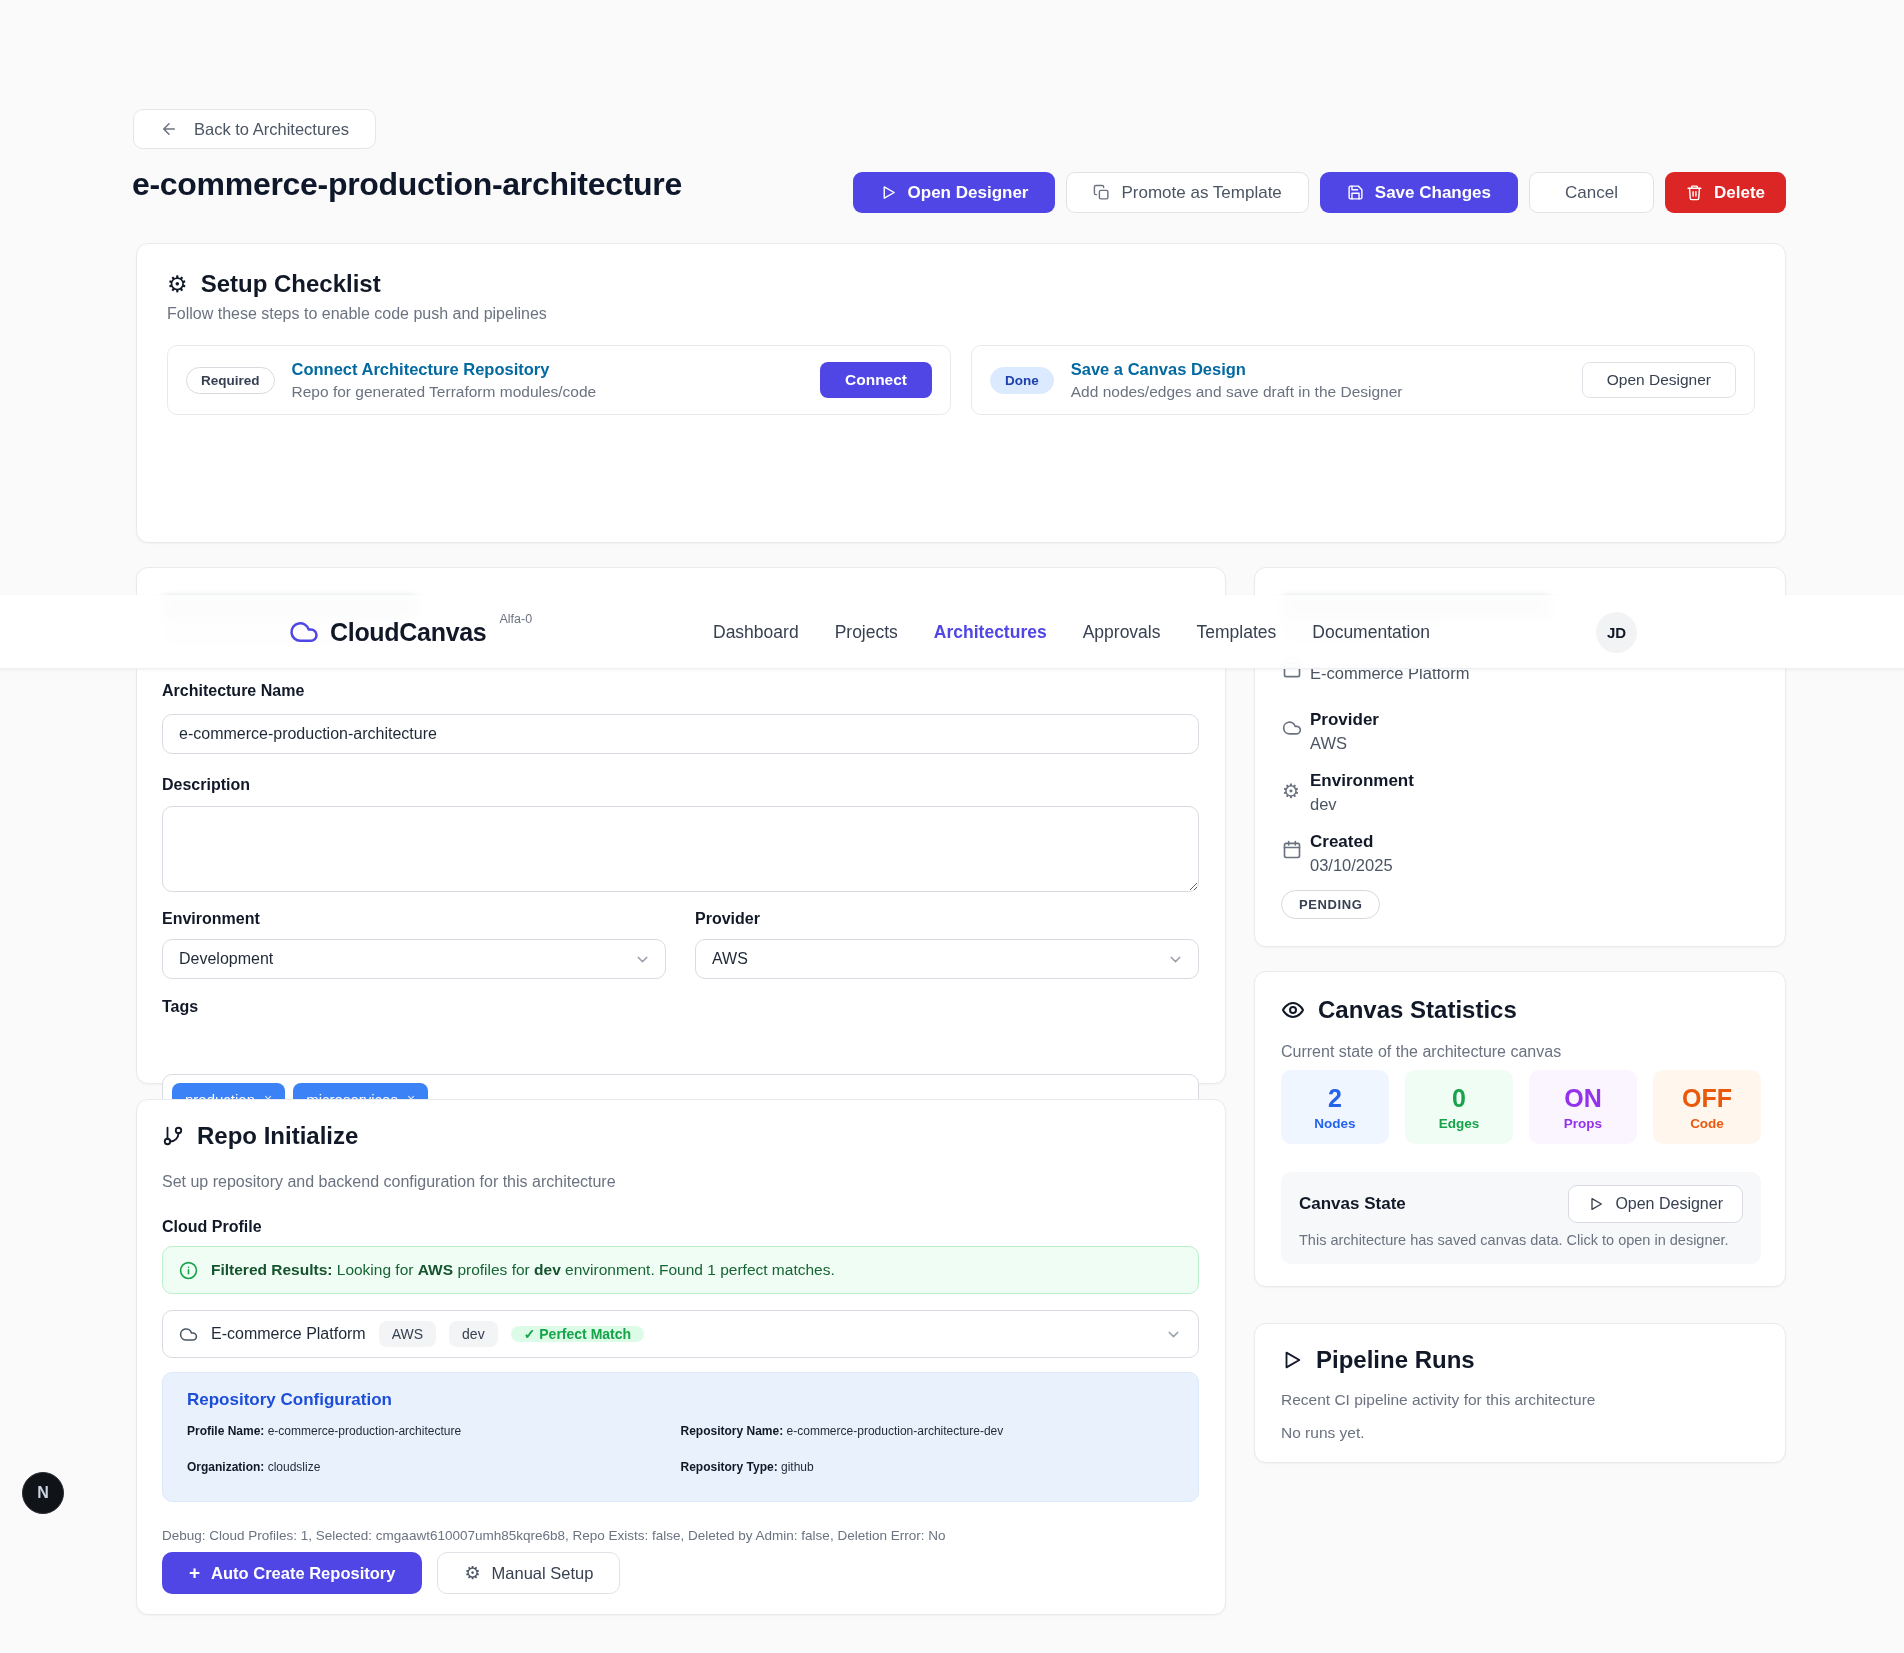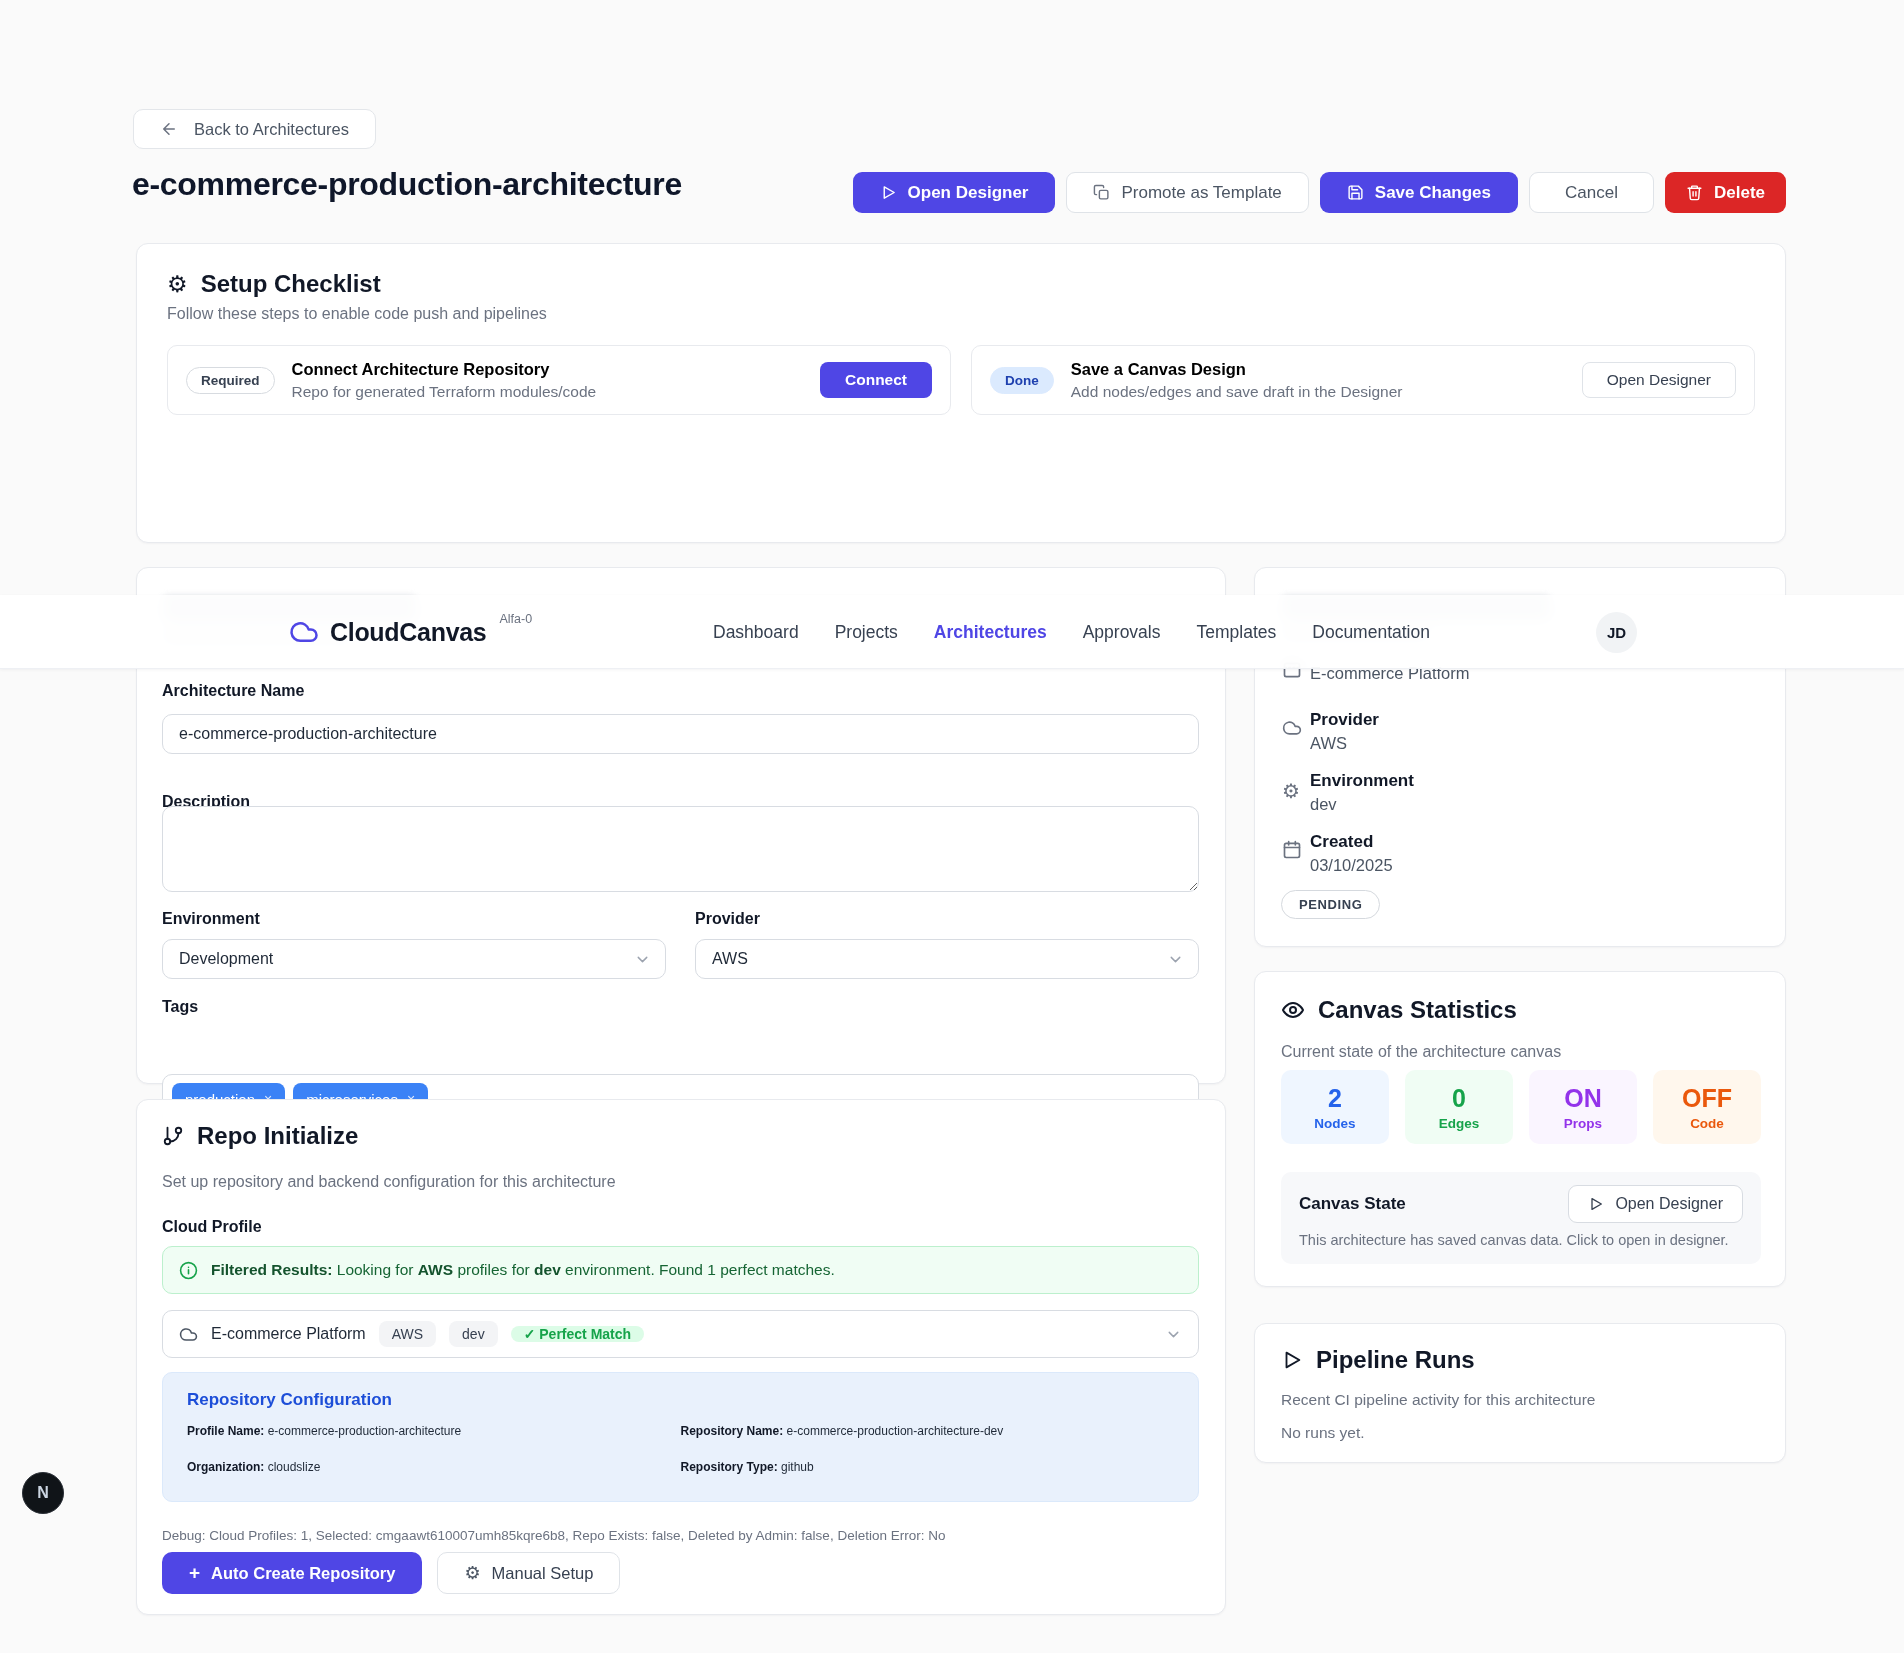--- a/index.html
+++ b/index.html
@@ -50,21 +50,21 @@
   .cl-grid { margin-top:22px; display:grid; grid-template-columns:1fr 1fr; gap:18px 20px; }
   .cl-item {
     border:1px solid #e8eaee; border-radius:10px; padding:12px 18px;
     min-height:70px; display:flex; align-items:center; gap:17px; background:#fff;
   }
   .pill {
     font-size:13.5px; font-weight:600; padding:5px 14px; border-radius:999px;
     border:1px solid #d7dbe0; color:#374151; background:#fff; white-space:nowrap;
   }
   .pill.done { background:#dbeafe; border-color:#dbeafe; color:#1e40af; }
-  .cl-title { font-size:16.5px; font-weight:700; color:#000000; }
+  .cl-title { font-size:16.5px; font-weight:700; color:#0369a1; }
   .cl-desc { margin-top:4px; font-size:15.5px; color:#6b7280; }
   .btn-sm { height:36px; padding:0 24px; font-size:15.5px; border-radius:8px; margin-left:auto; }
 
   
   #navbar {
     position:absolute; left:0; top:595px; width:1904px; height:74px;
     background:rgba(255,255,255,0.9);
     backdrop-filter:blur(7px); -webkit-backdrop-filter:blur(7px);
     border-bottom:1px solid #eef0f4; box-shadow:0 1px 3px rgba(16,24,40,.05);
     z-index:100;
@@ -273,21 +273,21 @@
   </div>
 </section>
 
 <section class="card" id="form-card">
   <div class="blur-bar" style="left:25px; top:28px; width:255px; height:26px;"></div>
   <div class="blur-bar small" style="left:25px; top:62px; width:190px; height:13px;"></div>
 
   <label class="form-label" style="left:25px; top:114px;">Architecture Name</label>
   <input class="text-input" style="left: 25px; top: 146px; width: 1037px;" value="e-commerce-production-architecture">
 
-  <label class="form-label" style="left:25px; top:225px;">Description</label>
+  <label class="form-label" style="left:25px; top:208px;">Description</label>
   <textarea class="textarea" style="left: 25px; top: 238px; width: 1037px; height: 86px;"></textarea>
 
   <label class="form-label" style="left:25px; top:342px;">Environment</label>
   <div class="select" style="left:25px; top:371px; width:504px;">
     <span>Development</span>
     <span class="chev ico">
       <svg viewBox="0 0 24 24" width="17" height="17" fill="none" stroke="currentColor" stroke-width="2" stroke-linecap="round" stroke-linejoin="round">
           <polyline points="6 9 12 15 18 9"></polyline>
         </svg>
     </span>

